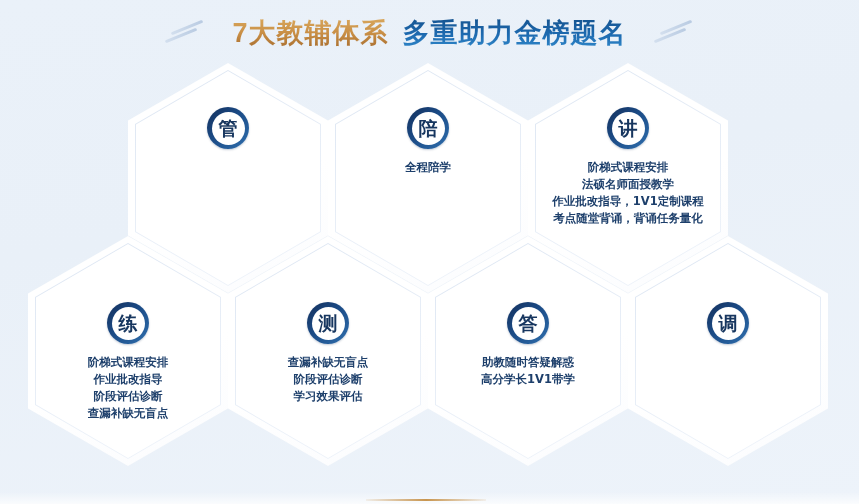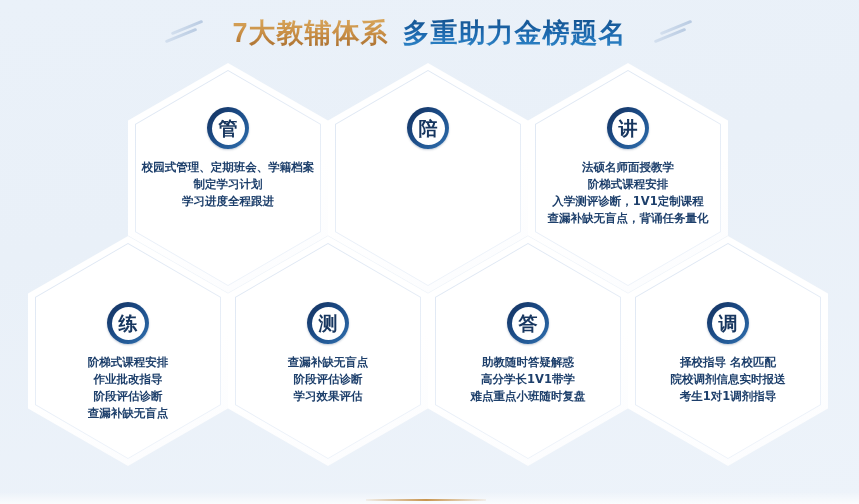--- a/index.html
+++ b/index.html
@@ -190,56 +190,52 @@
 
   <div class="hex" style="left:128px; top:63px;">
     <div class="edge"></div>
     <div class="face"></div>
     <div class="hex-content" style="padding-top:44px;">
       <div class="badge">
         <div class="badge-in">
           <span class="badge-char">管</span>
         </div>
       </div>
-      <div class="lines">
-        <div>校园式管理、定期班会、学籍档案</div>
-        <div>制定学习计划</div>
-        <div>学习进度全程跟进</div>
-      </div>
     </div>
   </div>
 
   <div class="hex" style="left:328px; top:63px;">
     <div class="edge"></div>
     <div class="face"></div>
     <div class="hex-content" style="padding-top:44px;">
       <div class="badge">
         <div class="badge-in">
           <span class="badge-char">陪</span>
         </div>
       </div>
       <div class="lines">
+        <div>全程陪学</div>
       </div>
     </div>
   </div>
 
   <div class="hex" style="left:528px; top:63px;">
     <div class="edge"></div>
     <div class="face"></div>
     <div class="hex-content" style="padding-top:44px;">
       <div class="badge">
         <div class="badge-in">
           <span class="badge-char">讲</span>
         </div>
       </div>
       <div class="lines">
+        <div>阶梯式课程安排</div>
         <div>法硕名师面授教学</div>
-        <div>阶梯式课程安排</div>
-        <div>入学测评诊断，1V1定制课程</div>
-        <div>查漏补缺无盲点，背诵任务量化</div>
+        <div>作业批改指导，1V1定制课程</div>
+        <div>考点随堂背诵，背诵任务量化</div>
       </div>
     </div>
   </div>
 
   <div class="hex" style="left:28px; top:236px;">
     <div class="edge"></div>
     <div class="face"></div>
     <div class="hex-content" style="padding-top:66px;">
       <div class="badge">
         <div class="badge-in">
@@ -277,38 +273,32 @@
     <div class="face"></div>
     <div class="hex-content" style="padding-top:66px;">
       <div class="badge">
         <div class="badge-in">
           <span class="badge-char">答</span>
         </div>
       </div>
       <div class="lines">
         <div>助教随时答疑解惑</div>
         <div>高分学长1V1带学</div>
-        <div>难点重点小班随时复盘</div>
       </div>
     </div>
   </div>
 
   <div class="hex" style="left:628px; top:236px;">
     <div class="edge"></div>
     <div class="face"></div>
     <div class="hex-content" style="padding-top:66px;">
       <div class="badge">
         <div class="badge-in">
           <span class="badge-char">调</span>
         </div>
-      </div>
-      <div class="lines">
-        <div>择校指导 名校匹配</div>
-        <div>院校调剂信息实时报送</div>
-        <div>考生1对1调剂指导</div>
       </div>
     </div>
   </div>
 
 </div>
 
 <div class="bottom-fade"></div>
 <div class="bottom-accent"></div>
 
 </body></html>

